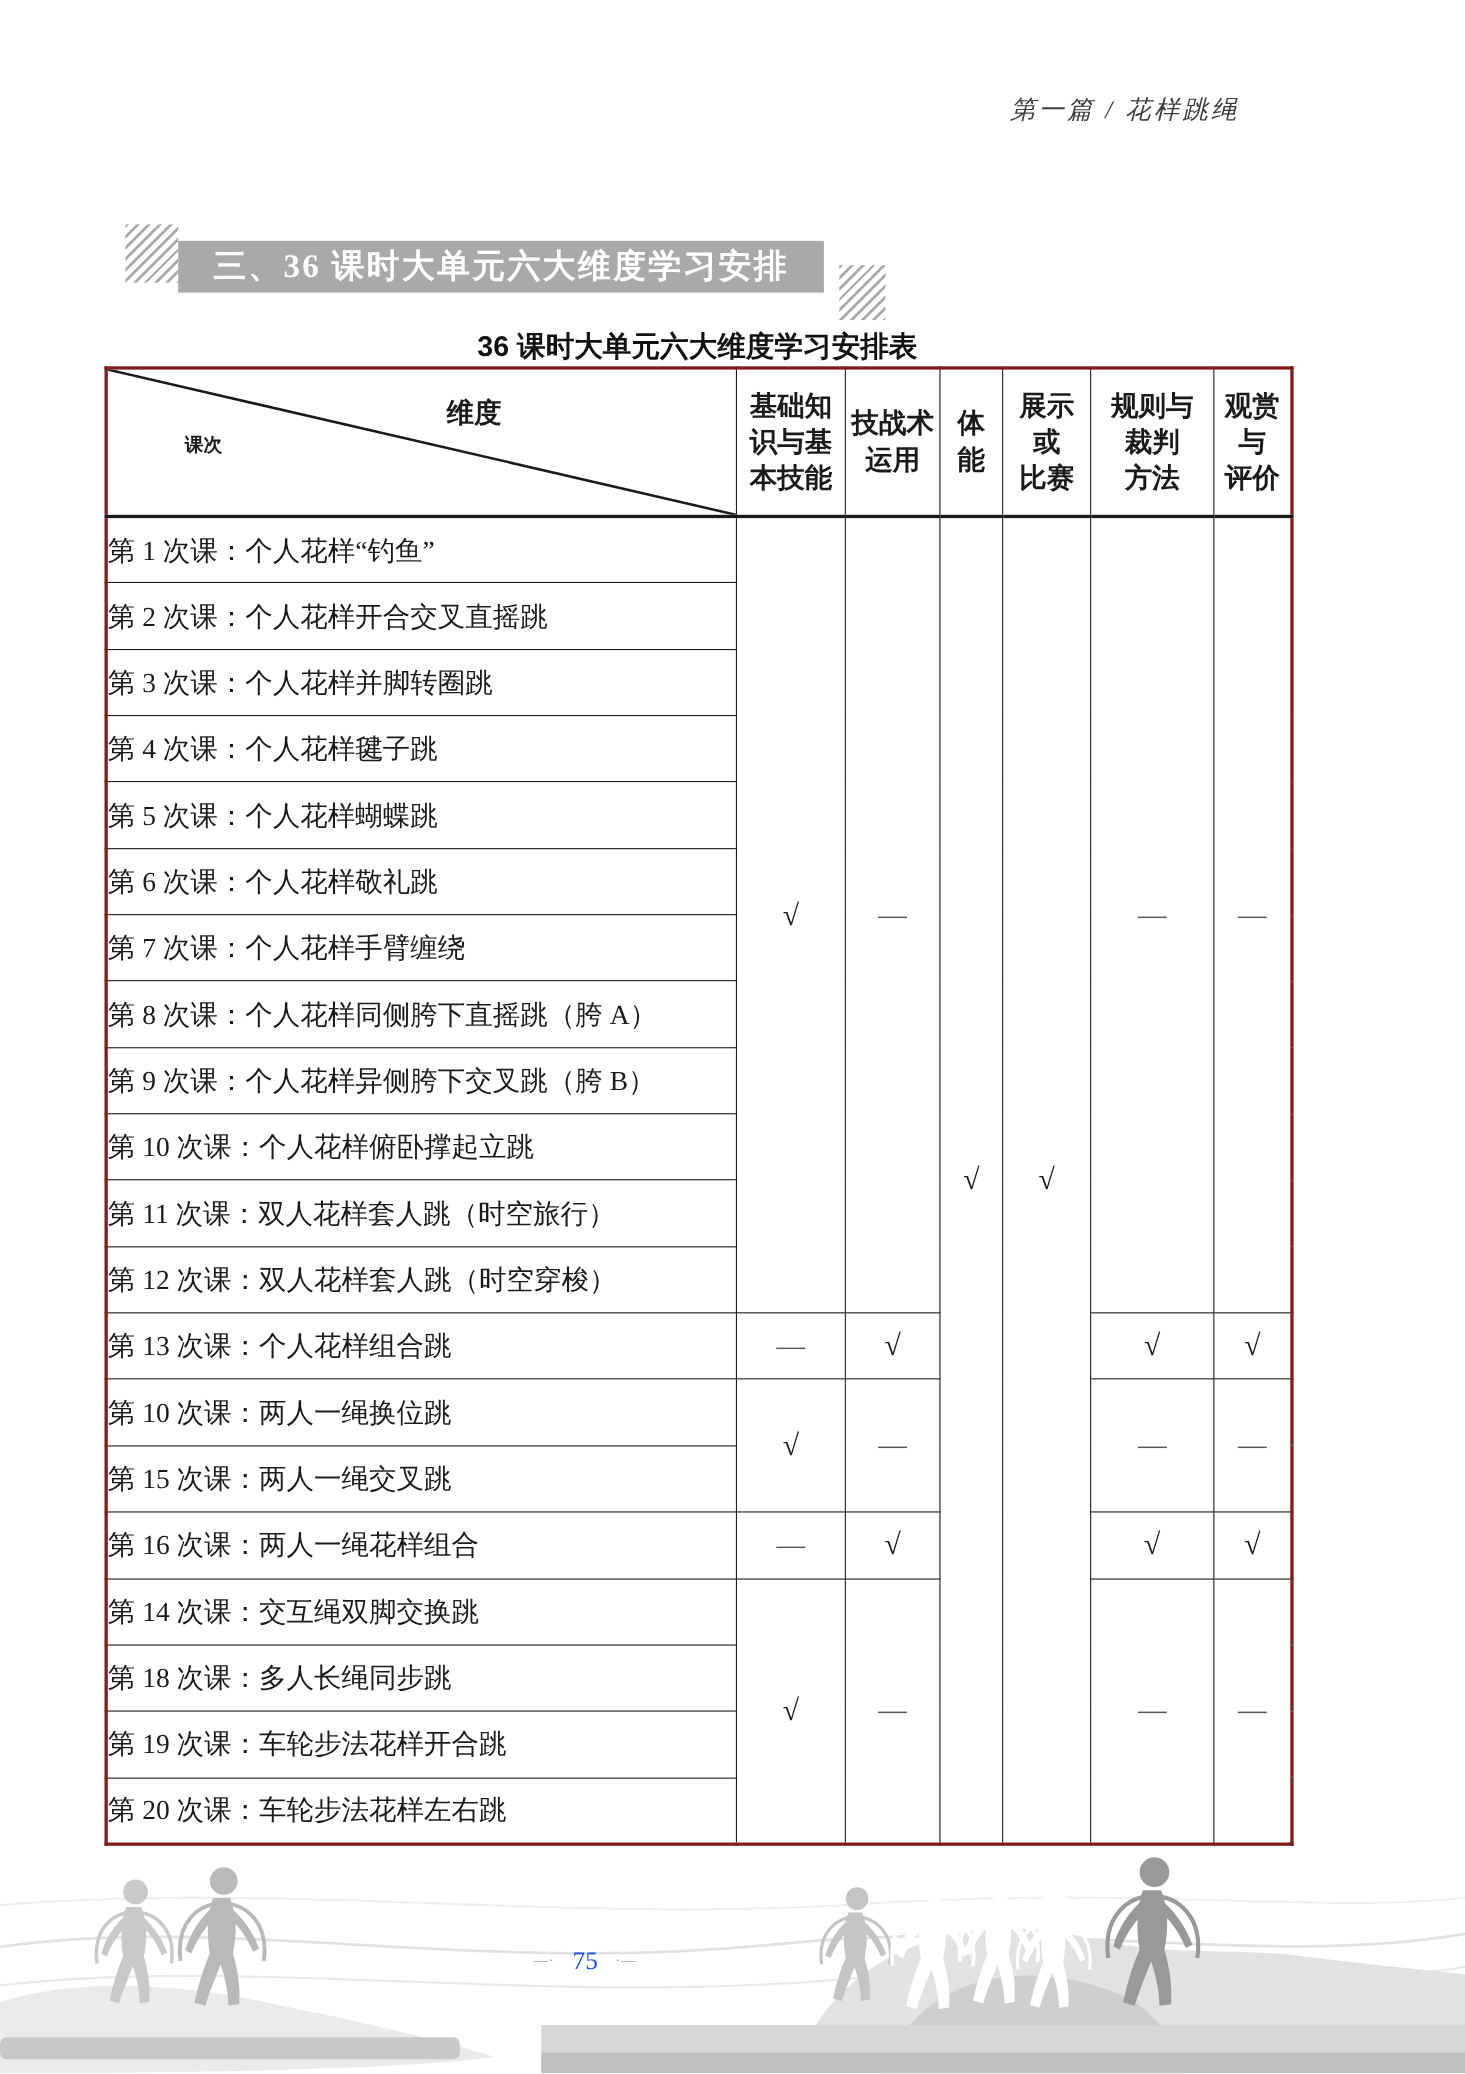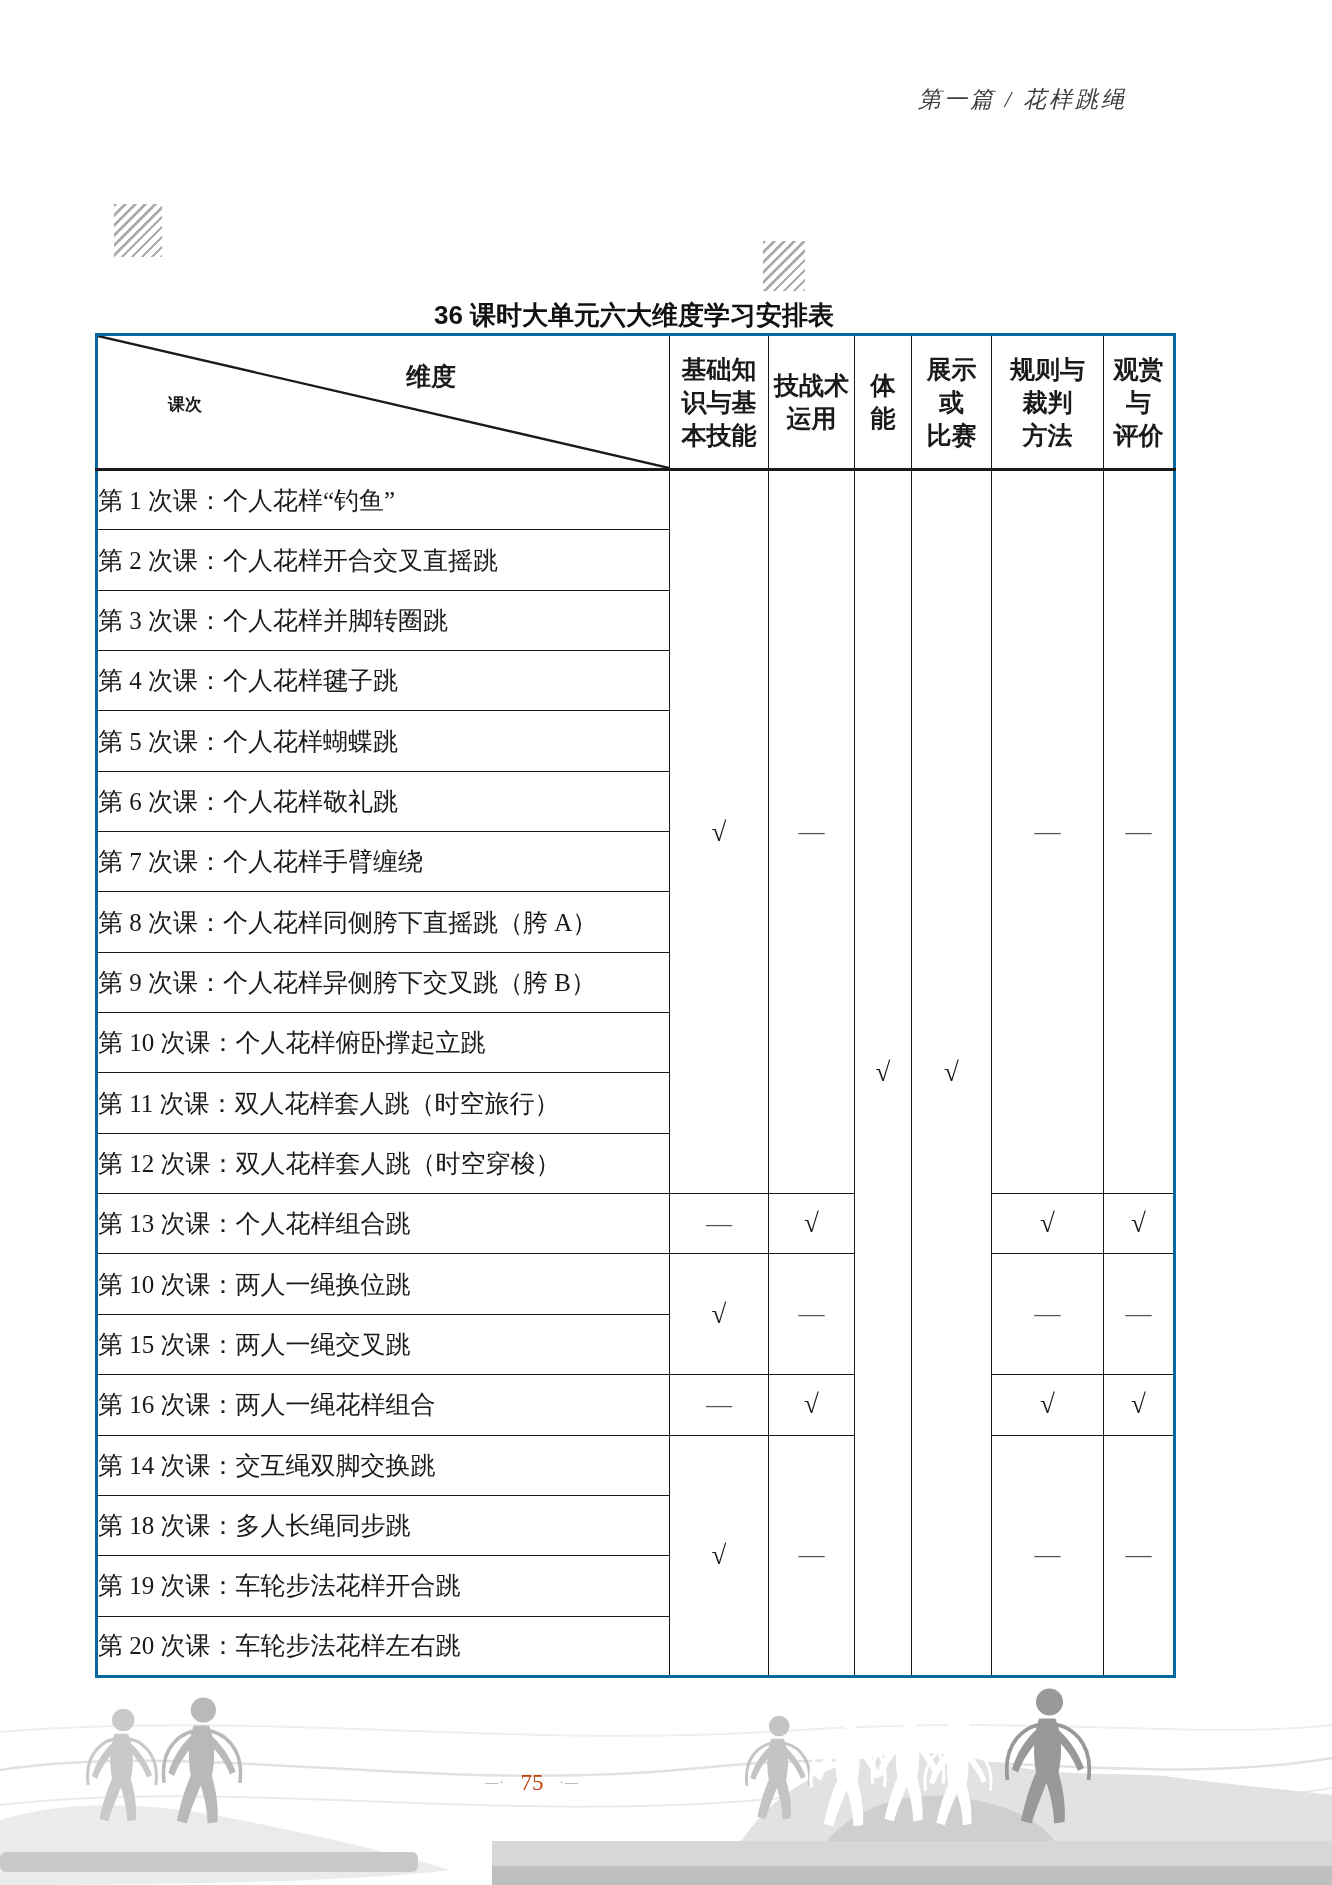--- a/index.html
+++ b/index.html
@@ -17,51 +17,54 @@
   .section-bar{position:absolute;left:162px;top:219px;width:587px;height:47px;background:#a9a9a9;
     color:#ffffff;display:flex;align-items:center;justify-content:center;
     font-weight:bold;font-size:30px;letter-spacing:2px;font-family:"Liberation Serif",serif;}
 
   
   .table-title{position:absolute;left:95px;top:298px;width:1078px;text-align:center;
     font-family:"Liberation Sans",sans-serif;font-weight:bold;font-size:26px;color:#111;}
 
   
   table.main{position:absolute;left:95px;top:333px;width:1078px;border-collapse:collapse;
-    table-layout:fixed;border:3px solid #0369a1;}
+    table-layout:fixed;border:3px solid #7f1d1d;}
   table.main th,table.main td{border:1.5px solid #1a1a1a;padding:0;vertical-align:middle;}
   table.main thead tr{height:115px;}
   table.main thead th{font-family:"Liberation Sans",sans-serif;font-weight:bold;font-size:25px;
     line-height:1.32;white-space:pre-line;text-align:center;border-bottom-width:3px;}
   table.main tbody tr{height:60.35px;}
   td.lesson{font-size:25px;padding-left:13px;text-align:left;font-family:"Liberation Serif",serif;}
   td.mark{text-align:center;font-size:27px;font-family:"Liberation Serif",serif;color:#1a1a1a;}
   td.mark.dash{color:#555;font-size:26px;}
   th.corner{position:relative;}
   th.corner svg{position:absolute;left:0;top:0;width:100%;height:100%;}
   .corner-dim{position:absolute;left:308px;top:24px;font-family:"Liberation Sans",sans-serif;
     font-weight:bold;font-size:25px;}
   .corner-les{position:absolute;left:70px;top:58px;font-family:"Liberation Sans",sans-serif;
     font-weight:bold;font-size:17px;}
 
   
   .page-num-row{position:absolute;top:1770px;left:0;width:1064px;text-align:center;}
   .page-num-row .orn{font-size:13px;color:#9a9a9a;letter-spacing:1px;vertical-align:4px;}
-  .page-num-row .num{font-size:23px;color:#c2410c;margin:0 12px;font-family:"Liberation Serif",serif;}
+  .page-num-row .num{font-size:23px;color:#1d4ed8;margin:0 12px;font-family:"Liberation Serif",serif;}
 
   .footer-art{position:absolute;left:0;top:1670px;width:1332px;height:215px;}
 </style>
 </head>
 <body>
 
 <div class="page">
 
   <div class="page-header">第一篇 / 花样跳绳</div>
 
   <div class="hatch hatch-left"></div>
+  <div class="section-bar">
+    <span>三、36 课时大单元六大维度学习安排</span>
+  </div>
   <div class="hatch hatch-right"></div>
 
   <div class="table-title">36 课时大单元六大维度学习安排表</div>
 
   <table class="main">
     <colgroup>
       <col style="width:573px">
         <col style="width:99px">
         <col style="width:86px">
       <col style="width:57px">

